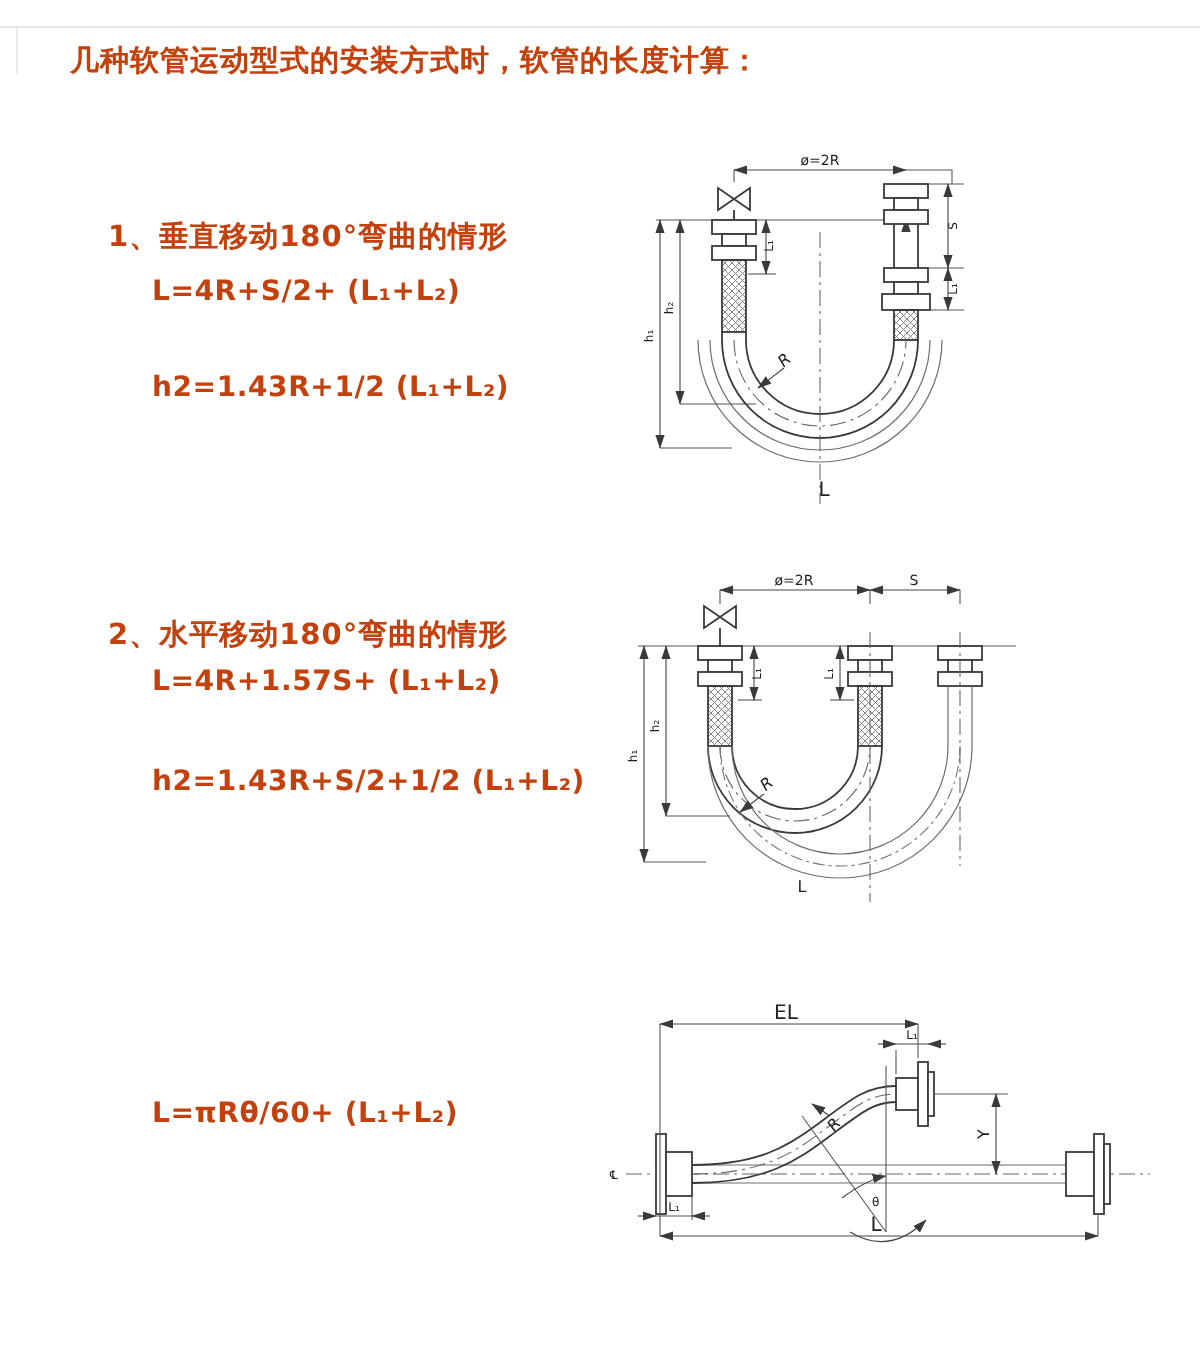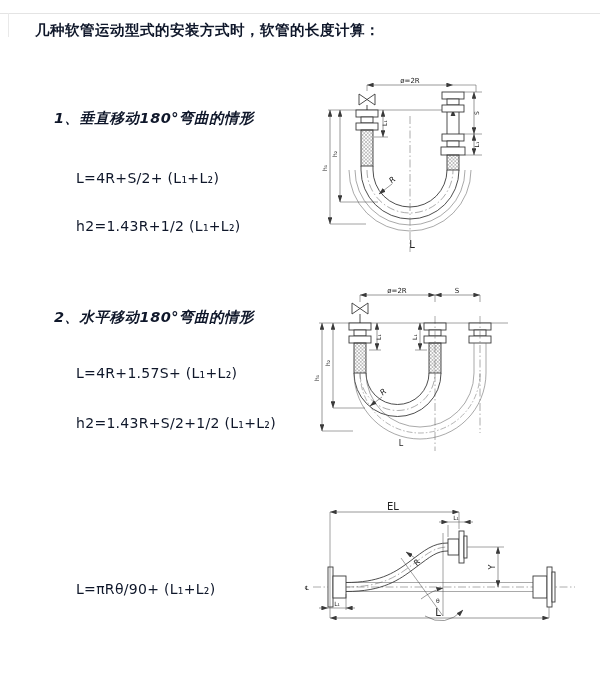--- a/index.html
+++ b/index.html
@@ -1,21 +1,21 @@
 <!DOCTYPE html>
 <html><head>
 <meta charset="utf-8">
 <style>
   html,body{margin:0;padding:0;background:#fff;}
   .page{position:relative;width:600px;height:675px;background:#ffffff;overflow:hidden;
-        font-family:"DejaVu Sans",sans-serif;color:#0f172a;}
+        font-family:"DejaVu Sans",sans-serif;color:#c2410c;}
   .t{position:absolute;white-space:nowrap;}
   .title{left:35px;top:21px;font-size:14.5px;font-weight:600;letter-spacing:.5px;}
-  .heading{font-size:14.5px;font-weight:600;letter-spacing:.5px;font-style:italic;}
-  .formula{font-size:14px;font-weight:400;letter-spacing:.3px;margin-top:32px;}
+  .heading{font-size:14.5px;font-weight:600;letter-spacing:.5px;}
+  .formula{font-size:14px;font-weight:700;letter-spacing:.3px;}
   .scanline{position:absolute;left:0;top:13px;width:600px;height:1px;background:#e4e4e4;}
   .scanline-l{position:absolute;left:8px;top:13px;width:1px;height:24px;background:#e9e9e9;}
   .diag{position:absolute;}
   .ln{stroke:#3a3a3a;stroke-width:0.9;fill:none;}
   .lt{stroke:#6e6e6e;stroke-width:0.6;fill:none;}
   .thin{stroke:#555;stroke-width:0.55;fill:none;}
   .dim{stroke:#444;stroke-width:0.55;fill:none;marker-start:url(#arr);marker-end:url(#arr);}
   .dime{stroke:#444;stroke-width:0.55;fill:none;marker-end:url(#arr);}
   .cl{stroke:#666;stroke-width:0.55;fill:none;stroke-dasharray:8 2.5 1.5 2.5;}
   .cld{stroke:#777;stroke-width:0.55;fill:none;stroke-dasharray:6 2 1.5 2;}
@@ -51,21 +51,21 @@
   <div class="t title">几种软管运动型式的安装方式时，软管的长度计算：</div>
 
   <div class="t heading" style="left:54px;top:109px">1、垂直移动180°弯曲的情形</div>
   <div class="t formula" style="left:76px;top:138px">L=4R+S/2+ (L₁+L₂)</div>
   <div class="t formula" style="left:76px;top:186px">h2=1.43R+1/2 (L₁+L₂)</div>
 
   <div class="t heading" style="left:54px;top:308px">2、水平移动180°弯曲的情形</div>
   <div class="t formula" style="left:76px;top:333px">L=4R+1.57S+ (L₁+L₂)</div>
   <div class="t formula" style="left:76px;top:383px">h2=1.43R+S/2+1/2 (L₁+L₂)</div>
 
-  <div class="t formula" style="left:76px;top:549px">L=πRθ/90+ (L₁+L₂)</div>
+  <div class="t formula" style="left:76px;top:549px">L=πRθ/60+ (L₁+L₂)</div>
 
   <svg class="diag" style="left:310px;top:72px" width="185" height="190" viewBox="0 0 185 190">
     <g>
       <line class="thin" x1="57" y1="13" x2="57" y2="19"></line>
       <polyline class="thin" points="143,13 166,13 166,20"></polyline>
       <line class="dim" x1="57" y1="13" x2="143" y2="13"></line>
       <text class="lbl" x="100" y="10.5" text-anchor="middle">ø=2R</text>
     </g>
     <g>
       <path class="fl" d="M49,22 L57,27.5 L49,33 Z"></path>

